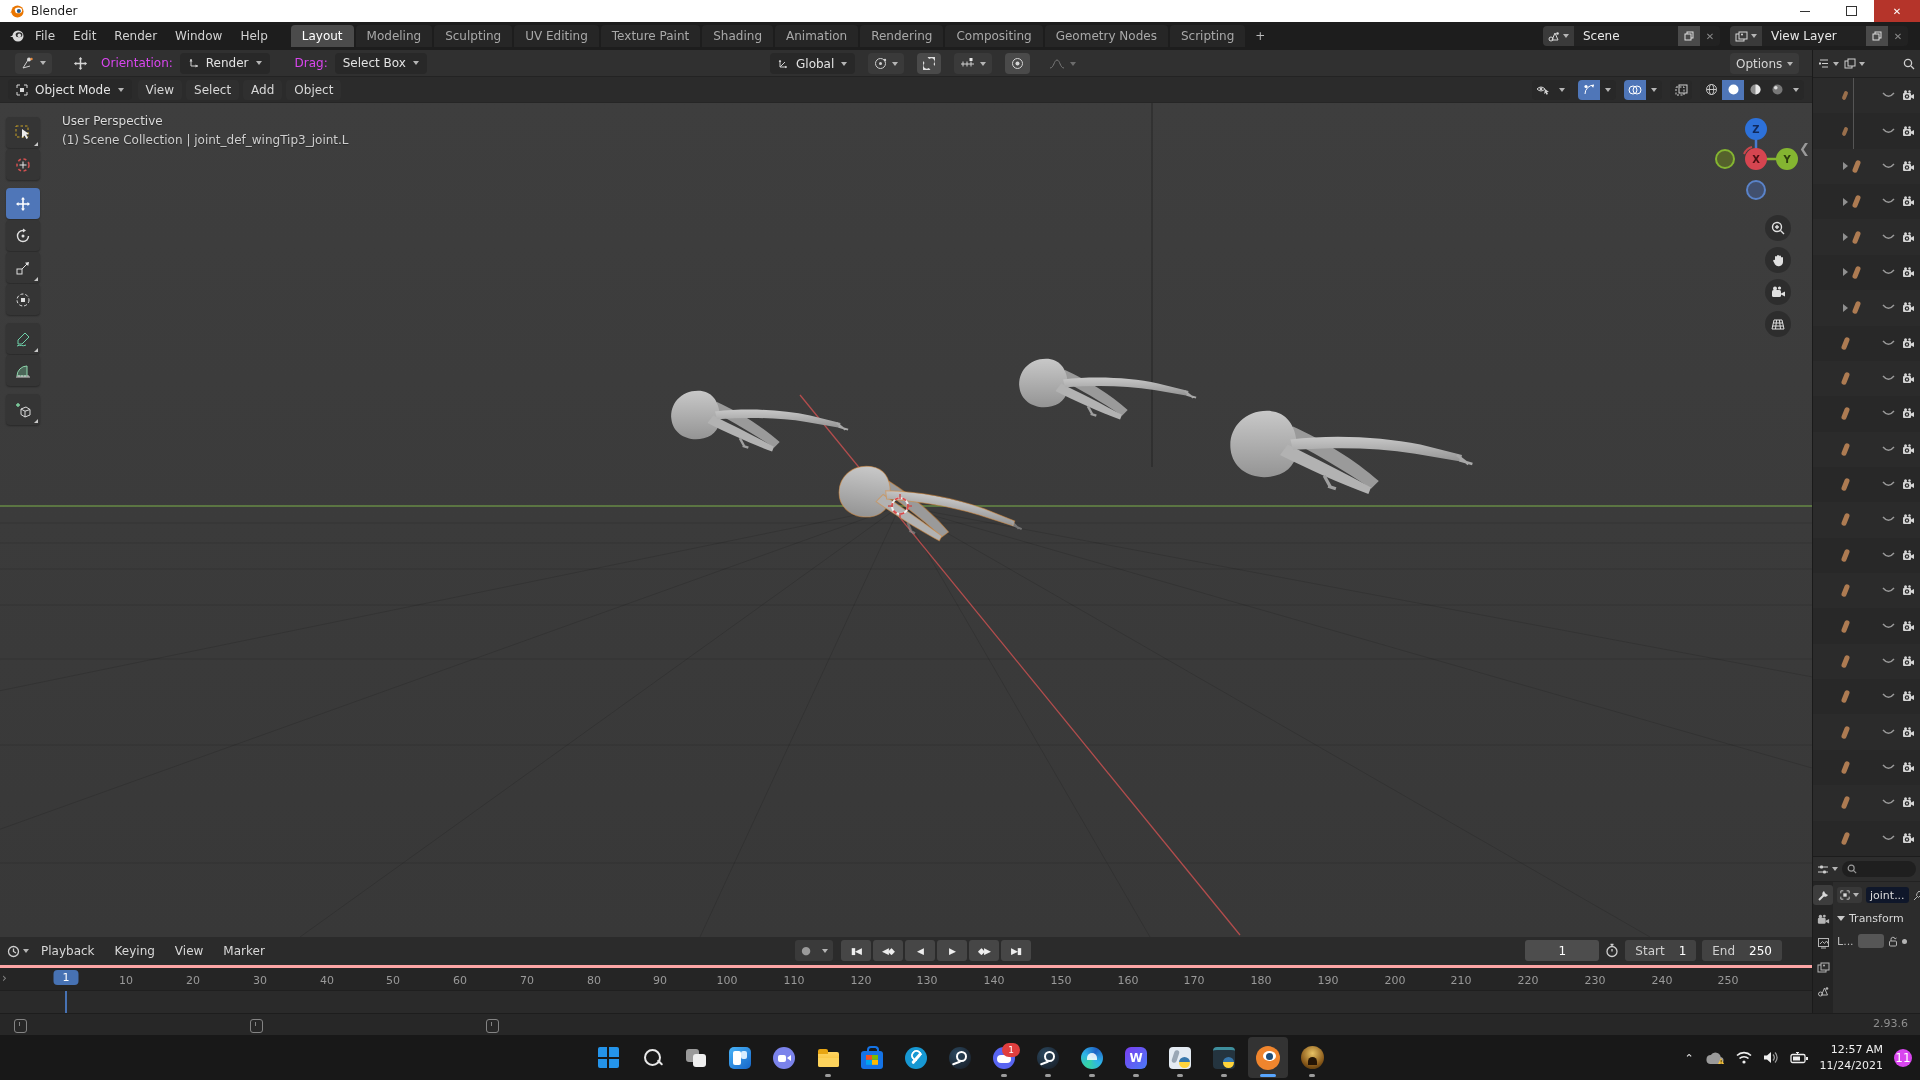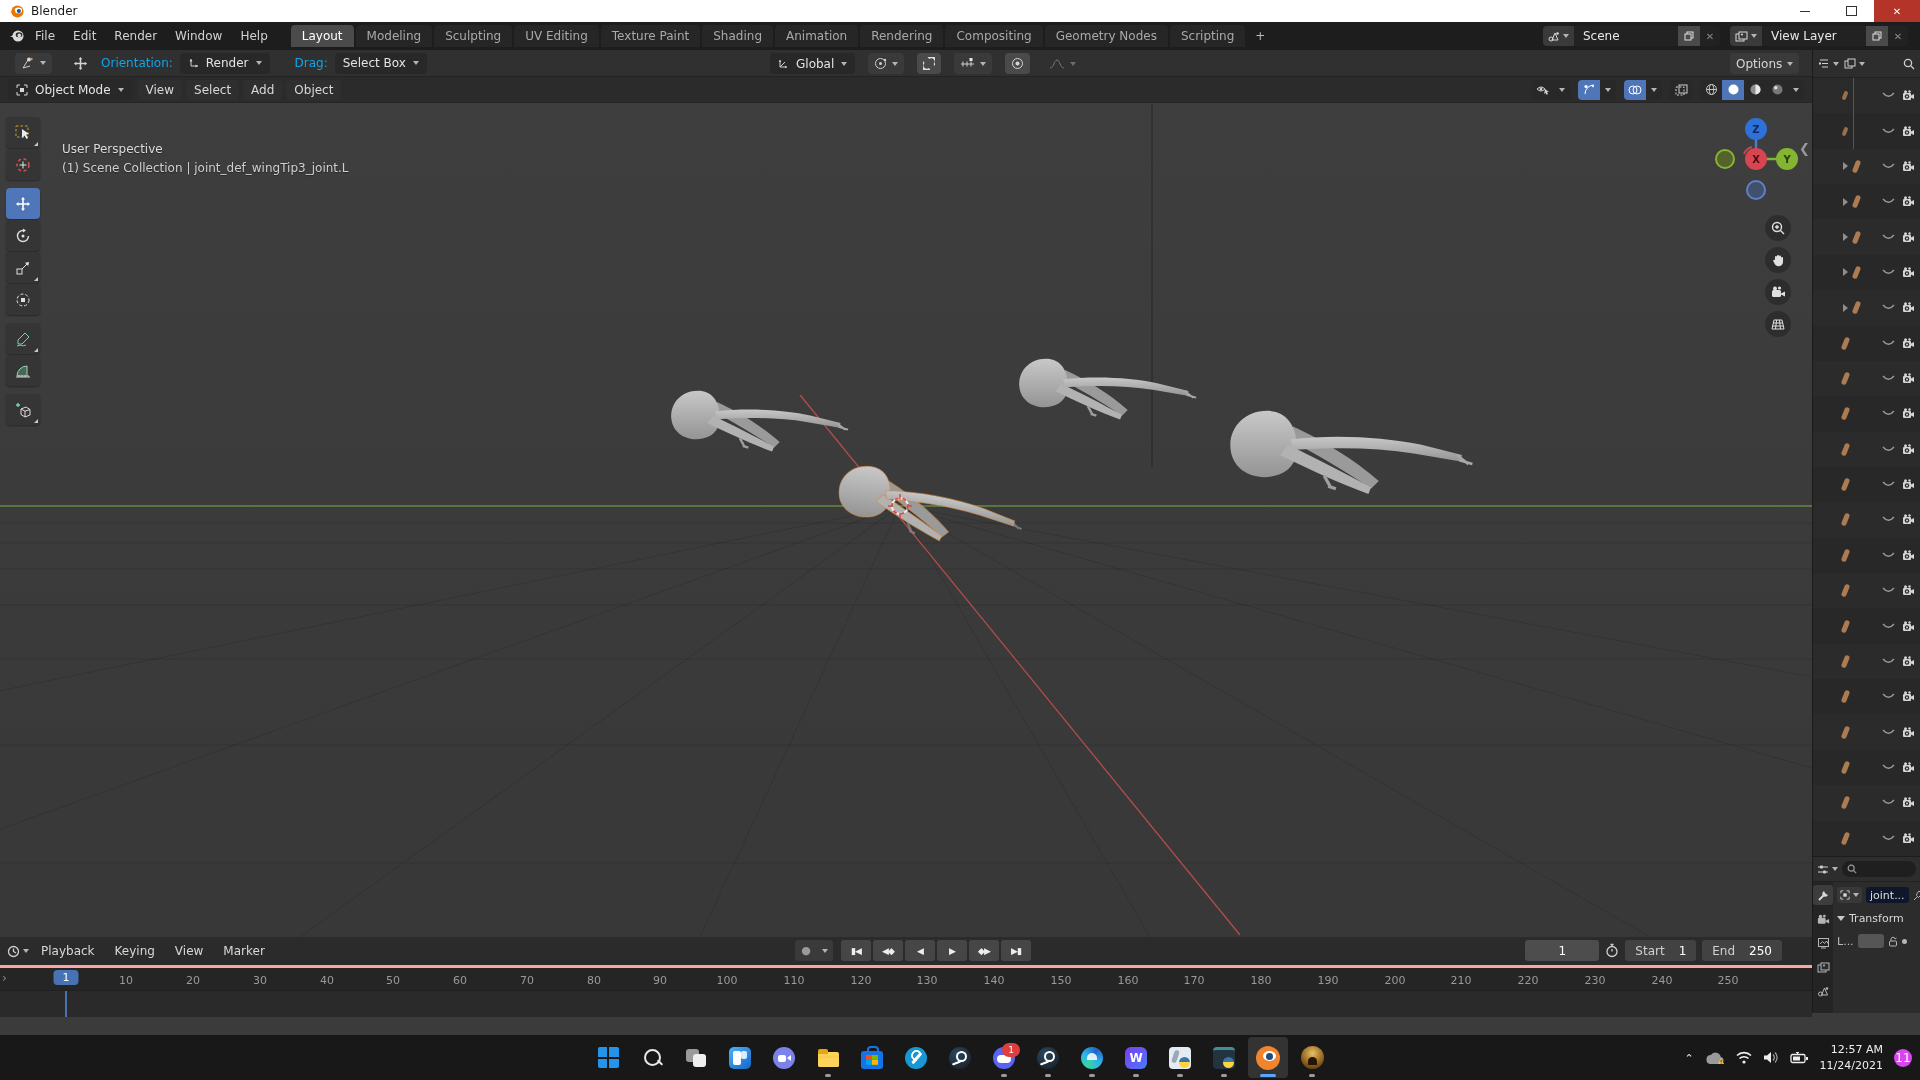--- a/index.html
+++ b/index.html
@@ -25,34 +25,34 @@
   .idw-icon{background:#3a3a3a;height:100%;display:flex;align-items:center;gap:3px;padding:0 5px;}
   .idw-name{padding:0 9px;color:#e8e8e8;min-width:86px;}
   .idw-copy{background:#4a4a4a;height:100%;width:22px;display:flex;align-items:center;justify-content:center;}
   .idw-x{width:20px;text-align:center;color:#8a8a8a;font-size:10px;}
   .caret{width:0;height:0;border-left:3.5px solid transparent;border-right:3.5px solid transparent;border-top:4px solid #b5b5b5;display:inline-block;}
   
   .toolrow{position:absolute;top:50px;left:0;width:1812px;height:27px;background:#303030;border-bottom:1px solid #232323;display:flex;align-items:center;gap:7px;padding-left:7px;box-sizing:border-box;}
   .chip{background:#3a3a3a;border-radius:4px;height:21px;display:inline-flex;align-items:center;gap:5px;padding:0 6px;margin-left:8px;}
   .chip.plain{background:transparent;}
   .dd{background:#282828;border-radius:4px;height:21px;display:inline-flex;align-items:center;gap:7px;padding:0 8px;color:#e3e3e3;}
-  .lbl{color:#0ea5e9;}
+  .lbl{color:#d946ef;}
   .tr-center{position:absolute;left:770px;top:3px;display:flex;gap:5px;align-items:center;}
   .tr-options{position:absolute;left:1722px;top:3px;}
   .dim{opacity:.45;}
   
   .vp-header{position:absolute;top:77px;left:0;width:1812px;height:26px;background:#2b2b2b;display:flex;align-items:center;gap:6px;padding:0 8px;box-sizing:border-box;border-bottom:1px solid #262626;}
   .vmenu{padding:3px 8px;border-radius:4px;background:#2f2f2f;color:#d8d8d8;}
   .vh-right{margin-left:auto;display:flex;gap:8px;align-items:center;}
   .tgl-group{display:flex;background:#282828;border-radius:4px;overflow:hidden;height:20px;align-items:center;}
   .tgl{width:22px;height:20px;display:flex;align-items:center;justify-content:center;}
   .tgl.on{background:#4f76b8;}
   .tgl.caret-cell{width:16px;}
   .canvas{position:absolute;top:103px;left:0;width:1812px;height:834px;background:linear-gradient(#3e3e3e,#383838);overflow:hidden;}
-  .ov-text{position:absolute;left:62px;top:9px;line-height:19px;color:#dcdcdc;text-shadow:0 1px 1px rgba(0,0,0,.4);margin-top:28px;}
+  .ov-text{position:absolute;left:62px;top:9px;line-height:19px;color:#dcdcdc;text-shadow:0 1px 1px rgba(0,0,0,.4);}
   .ov-text .l2{color:#cfcfcf;}
   
   .ltools{position:absolute;left:6px;top:14px;width:34px;display:flex;flex-direction:column;gap:8px;}
   .tgroup{display:flex;flex-direction:column;gap:1px;}
   .tbtn{width:34px;height:31px;background:#353535;border-radius:4px;display:flex;align-items:center;justify-content:center;position:relative;box-shadow:0 1px 2px rgba(0,0,0,.35);}
   .tbtn.active{background:#4f76b8;}
   .tbtn .sub{position:absolute;right:2px;bottom:2px;width:0;height:0;border-left:4px solid transparent;border-bottom:4px solid #c8c8c8;}
   
   .gizmo{position:absolute;right:10px;top:10px;}
   .vbtns{position:absolute;right:21px;top:112px;display:flex;flex-direction:column;gap:6px;}
@@ -1189,20 +1189,27 @@
         <span class="tick" style=";left:1528px">220</span>
         <span class="tick" style=";left:1595px">230</span>
         <span class="tick" style=";left:1662px">240</span>
         <span class="tick" style=";left:1728px">250</span>
       </div>
     <div class="tl-tracks">
       <span class="playhead"></span>
     </div>
   </div>
 
+  <div class="statusbar">
+
+    <span class="sb-version">2.93.6</span>
+  <span class="hint" style=";left:14px"></span>
+      <span class="hint" style=";left:250px"></span>
+      <span class="hint" style=";left:486px"></span>
+    </div>
 
   <div class="taskbar">
     <div class="tb-icons">
 
     <div class="tb-tile ">
           <div class="tb-ic ic-start">
             <span class="tb-label"></span>
 
           </div>
 

